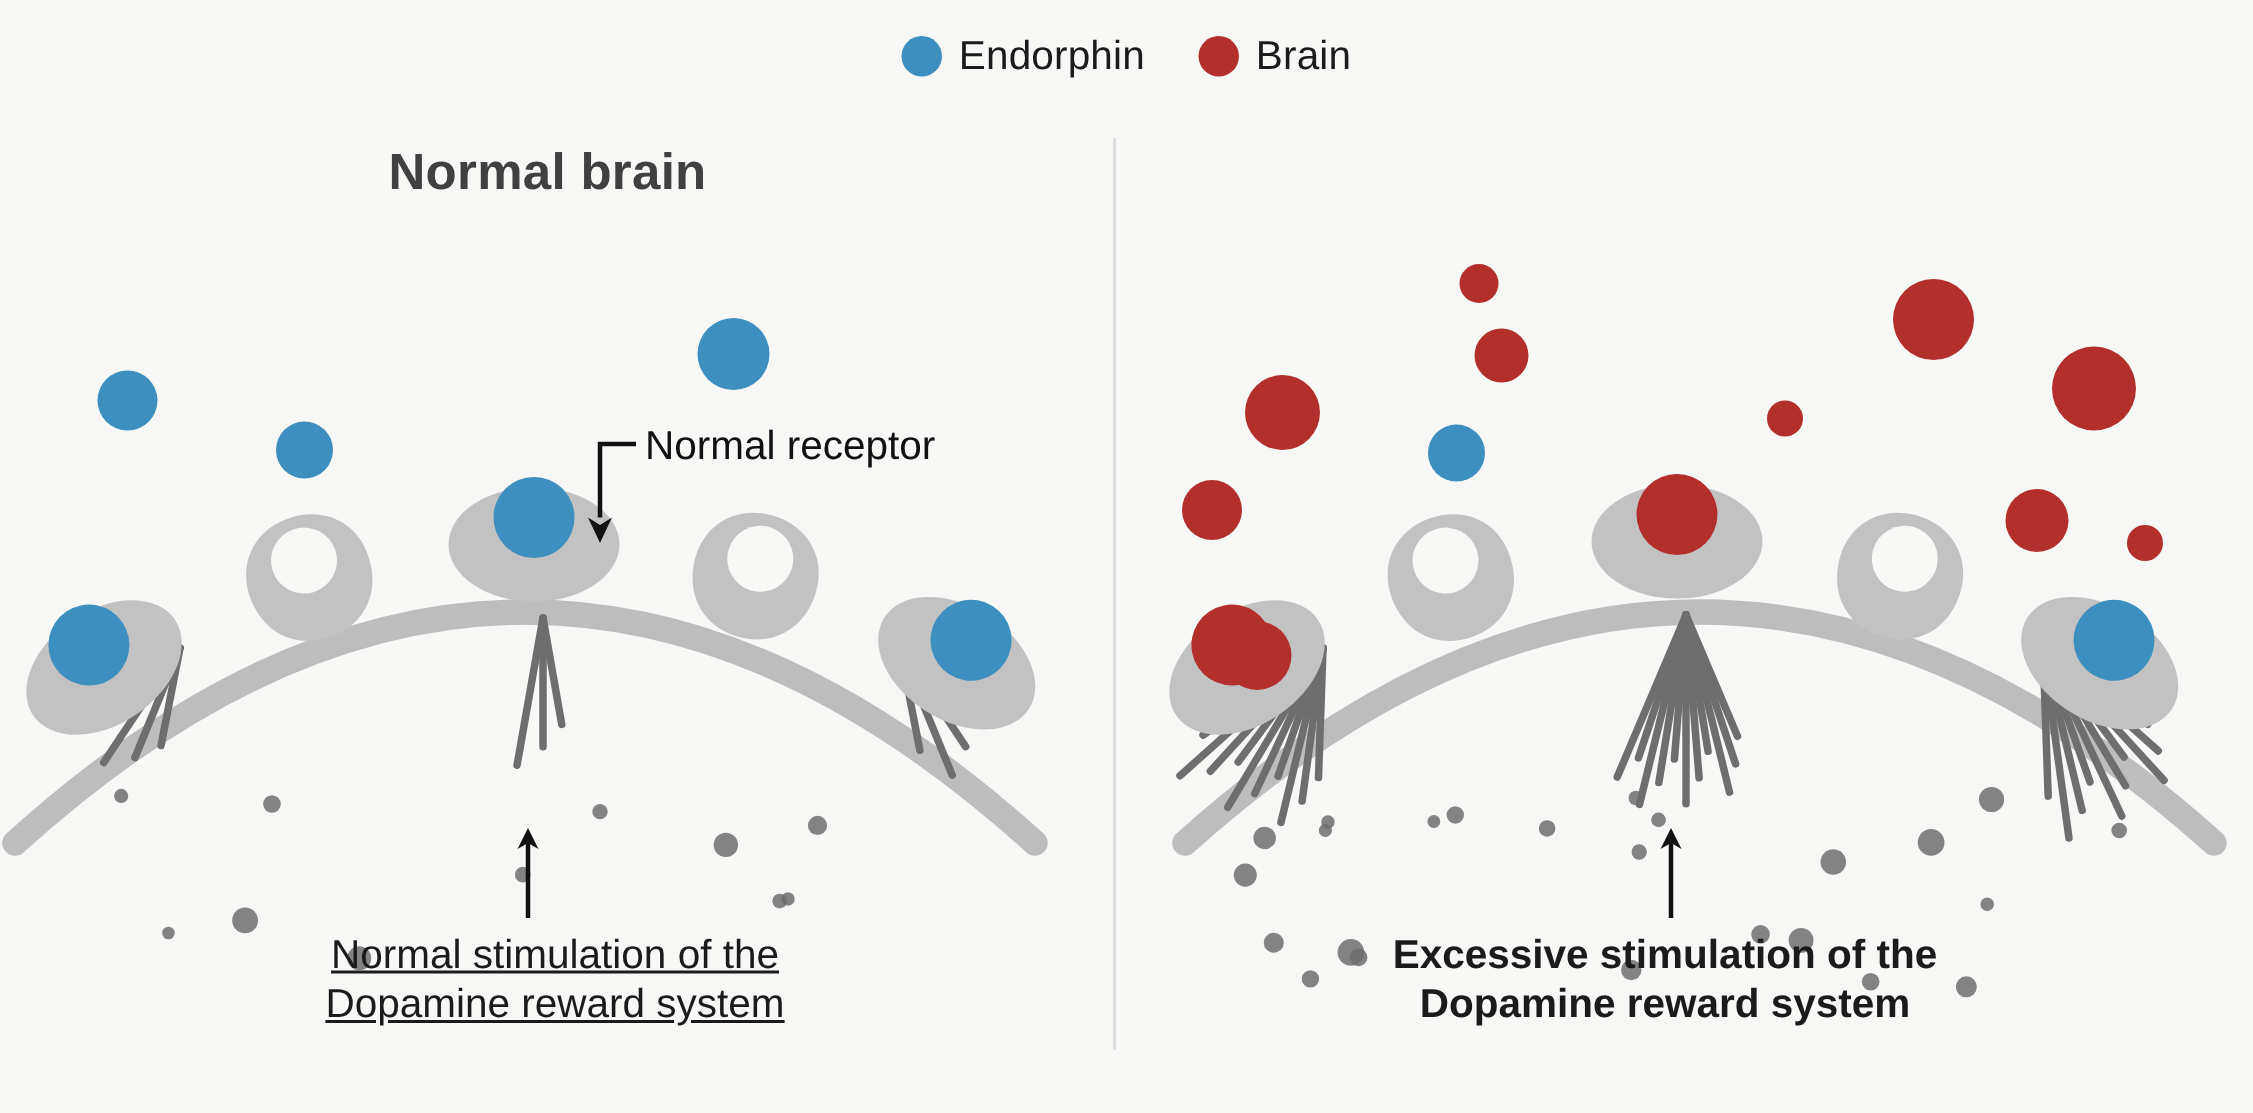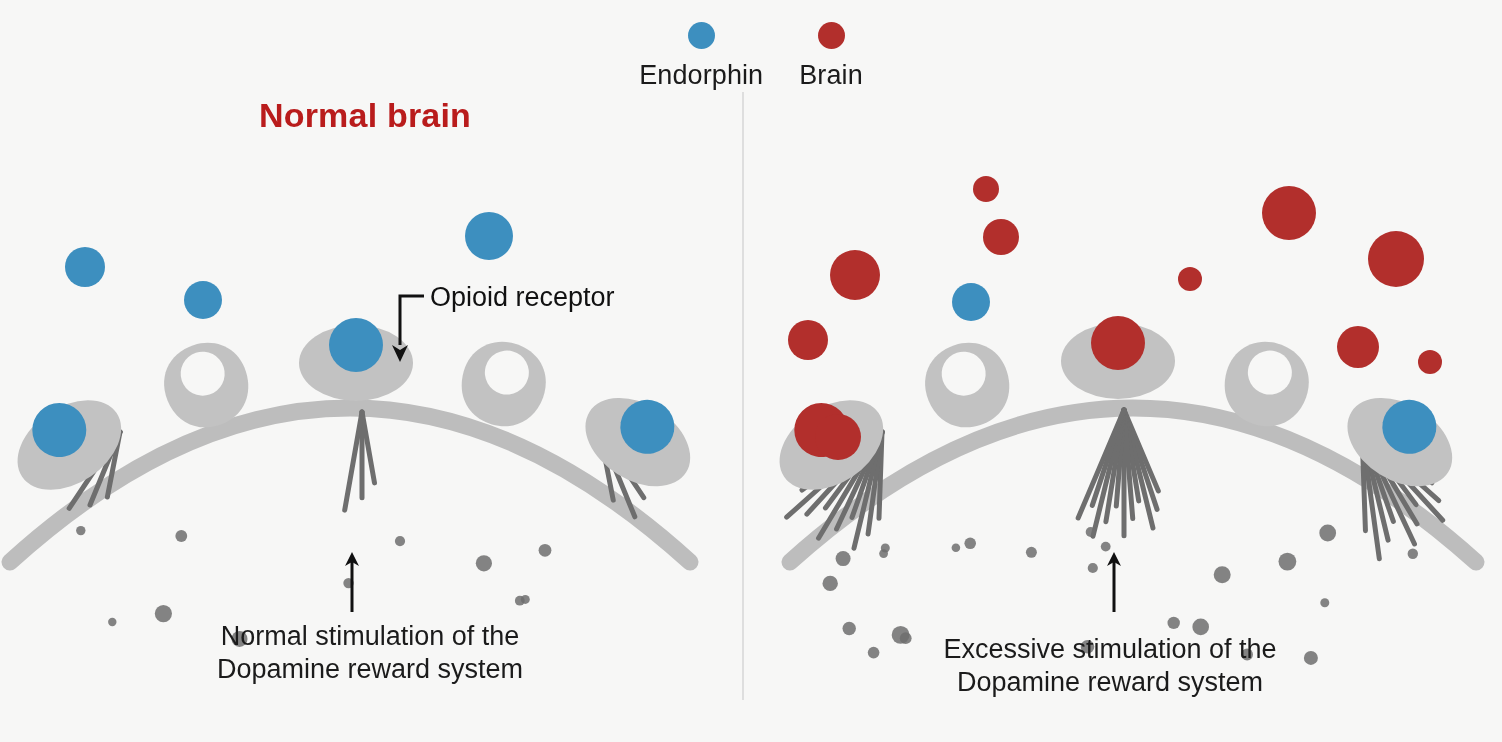--- a/index.html
+++ b/index.html
@@ -10,49 +10,49 @@
     overflow:hidden;
     position:relative;
   }
   .stage{position:absolute;inset:0;width:1502px;height:742px;}
 
   
   .legend{
     position:absolute;top:22px;left:0;width:1502px;
     display:flex;justify-content:center;align-items:center;gap:36px;
   }
-  .legend-item{display:flex;align-items:center;gap:11px;flex-direction:column;}
+  .legend-item{display:flex;align-items:center;gap:11px;}
   .legend-dot{width:27px;height:27px;border-radius:50%;display:block;}
   .legend-label{
     font-size:27px;color:#1b1b1b;letter-spacing:.1px;
     font-family:"Liberation Sans", sans-serif;
   }
 
   
   .panel-title{
     position:absolute;top:96px;
-    font-size:34px;font-weight:bold;color:#b91c1c;
+    font-size:34px;font-weight:bold;color:#404040;
     letter-spacing:.2px;text-align:center;
   }
   #title-left{left:120px;width:490px;}
   #title-right{left:880px;width:490px;}
 
   
   .divider{
     position:absolute;left:742px;top:92px;width:2px;height:608px;
     background:#dedede;
   }
 
   
   .caption{
     position:absolute;font-size:27px;color:#1b1b1b;
     line-height:1.22;text-align:center;
   }
-  #caption-left{left:60px;top:620px;width:620px;}
-  #caption-right{left:800px;top:633px;width:620px;}
+  #caption-left{left:60px;top:620px;width:620px;text-decoration:underline;}
+  #caption-right{left:800px;top:620px;width:620px;font-weight:bold;}
 
   
   .callout{
     position:absolute;left:430px;top:282px;
     font-size:27px;color:#111;white-space:nowrap;
   }
   svg{display:block;}
 </style>
 </head>
 <body>
@@ -241,21 +241,21 @@
             <path d="M 1114 552 l -7 14 l 7 -4 l 7 4 Z" fill="#111"></path>
           </g>
         </g>
         <g>
           <path d="M 424 296 L 400 296 L 400 345" fill="none" stroke="#111" stroke-width="3"></path>
           <path d="M 400 362 l -8 -17 l 8 5 l 8 -5 Z" fill="#111"></path>
         </g>
       </g>
   </svg>
 
-  <div class="callout">Opioid receptor</div>
+  <div class="callout">Normal receptor</div>
 
   <div class="caption" id="caption-left">
     <div>Normal stimulation of the</div>
     <div>Dopamine reward system</div>
   </div>
   <div class="caption" id="caption-right">
     <div>Excessive stimulation of the</div>
     <div>Dopamine reward system</div>
   </div>
 

